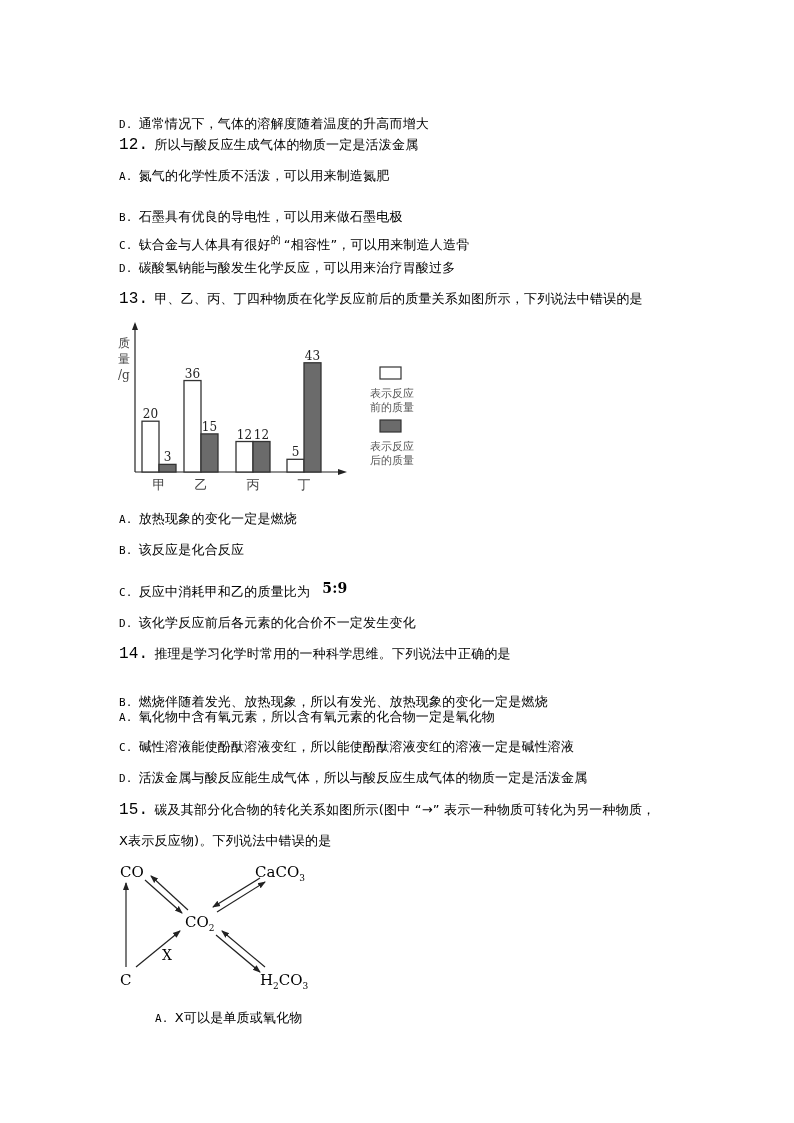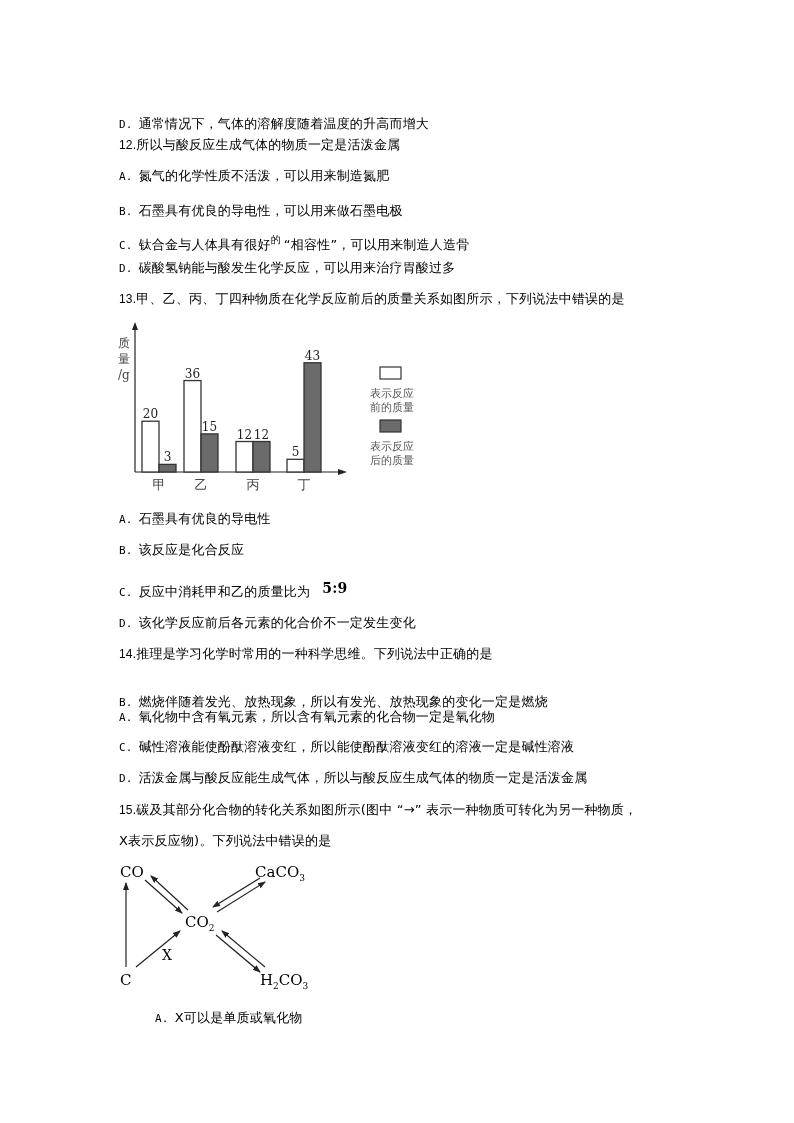--- a/index.html
+++ b/index.html
@@ -1,39 +1,39 @@
 <!DOCTYPE html>
 <html><head>
 <meta charset="utf-8">
 <style>
   html, body { margin:0; padding:0; background:#fff; }
   body { width:794px; height:1123px; position:relative; overflow:hidden;
          font-family:"DejaVu Sans", sans-serif; color:#000; }
   .line { position:absolute; left:119px; font-size:13px; line-height:16px; white-space:nowrap; letter-spacing:0.2px; }
   .opt-letter { font-family:"DejaVu Sans Mono", monospace; font-size:11px; margin-right:6px; }
-  .qnum { font-family:Liberation Sans, sans-serif; font-size:12px; }
+  .qnum { font-family:Liberation Mono, monospace; font-size:16px; margin-right:6px; }
   .sup-de { font-size:10px; vertical-align:6px; margin-right:3px; }
   .ratio { font-family:"DejaVu Serif", serif; font-weight:bold; font-size:14px; vertical-align:3px; margin-left:12px; }
   svg text { font-family:"DejaVu Serif", serif; }
   #chart { position:absolute; left:110px; top:320px; }
   #diagram { position:absolute; left:110px; top:855px; }
 </style>
 </head>
 <body>
 
 <div class="line" style="top:116px;text-align:center;">
   <span class="opt-letter">D.</span><span>通常情况下，气体的溶解度随着温度的升高而增大</span>
 </div>
 <div class="line" style="top:137px;">
   <span class="qnum">12.</span><span>所以与酸反应生成气体的物质一定是活泼金属</span>
 </div>
 <div class="line" style="top:168px;">
   <span class="opt-letter">A.</span><span>氮气的化学性质不活泼，可以用来制造氮肥</span>
 </div>
-<div class="line" style="top:203px;text-align:right;">
+<div class="line" style="top:209px;text-align:right;">
   <span class="opt-letter">B.</span><span>石墨具有优良的导电性，可以用来做石墨电极</span>
 </div>
 <div class="line" style="top:232px;">
   <span class="opt-letter">C.</span><span>钛合金与人体具有很好</span><span class="sup-de">的</span><span>“相容性”，可以用来制造人造骨</span>
 </div>
 <div class="line" style="top:260px;">
   <span class="opt-letter">D.</span><span>碳酸氢钠能与酸发生化学反应，可以用来治疗胃酸过多</span>
 </div>
 <div class="line" style="top:291px;">
   <span class="qnum">13.</span><span>甲、乙、丙、丁四种物质在化学反应前后的质量关系如图所示，下列说法中错误的是</span>
@@ -75,21 +75,21 @@
       <rect x="270" y="47" width="21" height="12" fill="#ffffff" stroke="#333333" stroke-width="1.2"></rect>
       <text x="260" y="77" font-size="11" fill="#555">表示反应</text>
       <text x="260" y="91" font-size="11" fill="#555">前的质量</text>
       <rect x="270" y="100" width="21" height="12" fill="#6b6b6b" stroke="#333333" stroke-width="1.2"></rect>
       <text x="260" y="130" font-size="11" fill="#555">表示反应</text>
       <text x="260" y="144" font-size="11" fill="#555">后的质量</text>
     </g>
 </svg>
 
 <div class="line" style="top:511px;">
-  <span class="opt-letter">A.</span><span>石墨具有优良的导电性</span>
+  <span class="opt-letter">A.</span><span>放热现象的变化一定是燃烧</span>
 </div>
 <div class="line" style="top:542px;">
   <span class="opt-letter">B.</span><span>该反应是化合反应</span>
 </div>
 <div class="line" style="top:580px;">
   <span class="opt-letter">C.</span><span>反应中消耗甲和乙的质量比为</span><span class="ratio">5:9</span>
 </div>
 <div class="line" style="top:615px;text-align:right;">
   <span class="opt-letter">D.</span><span>该化学反应前后各元素的化合价不一定发生变化</span>
 </div>

